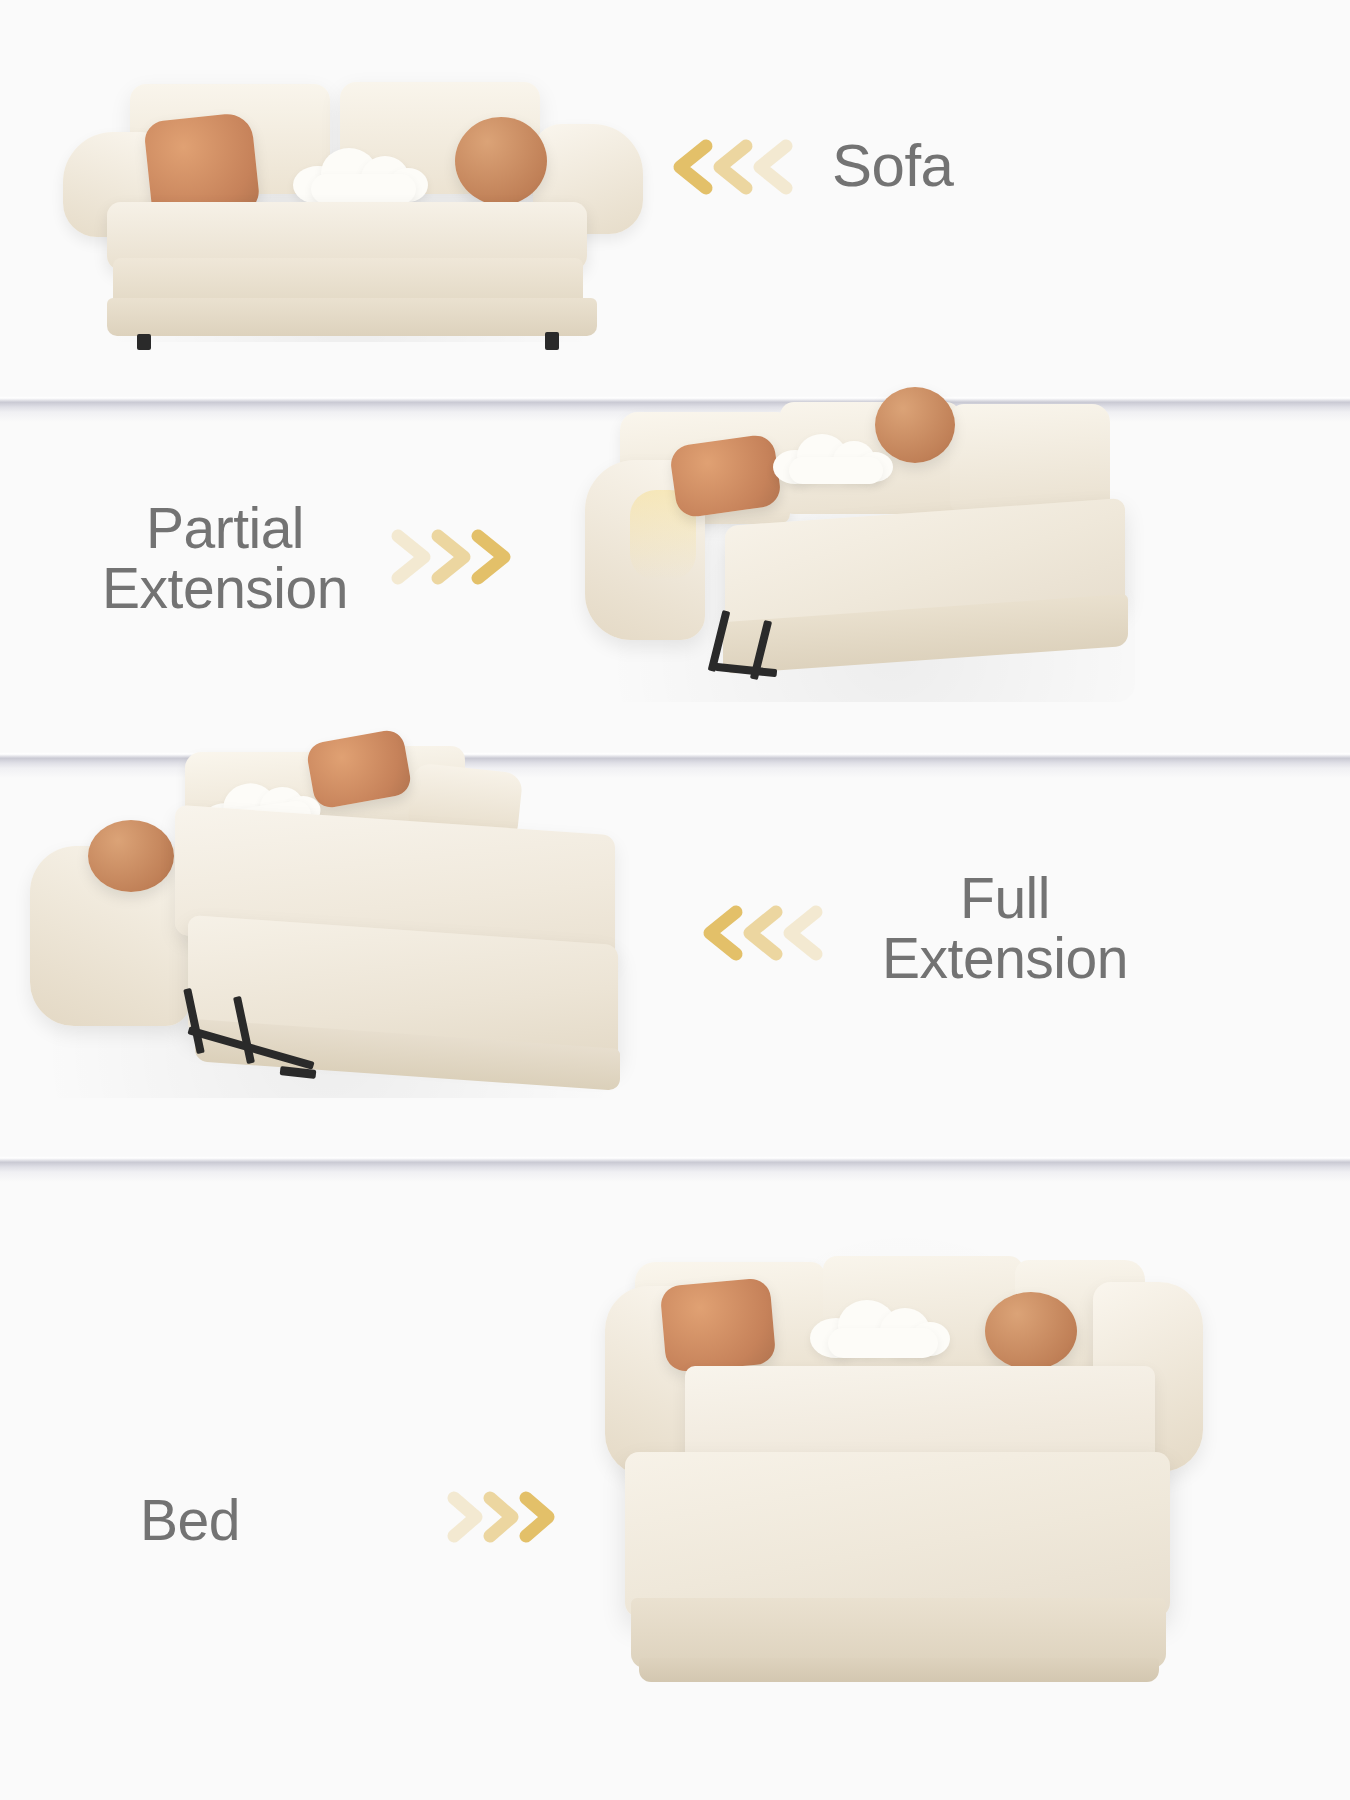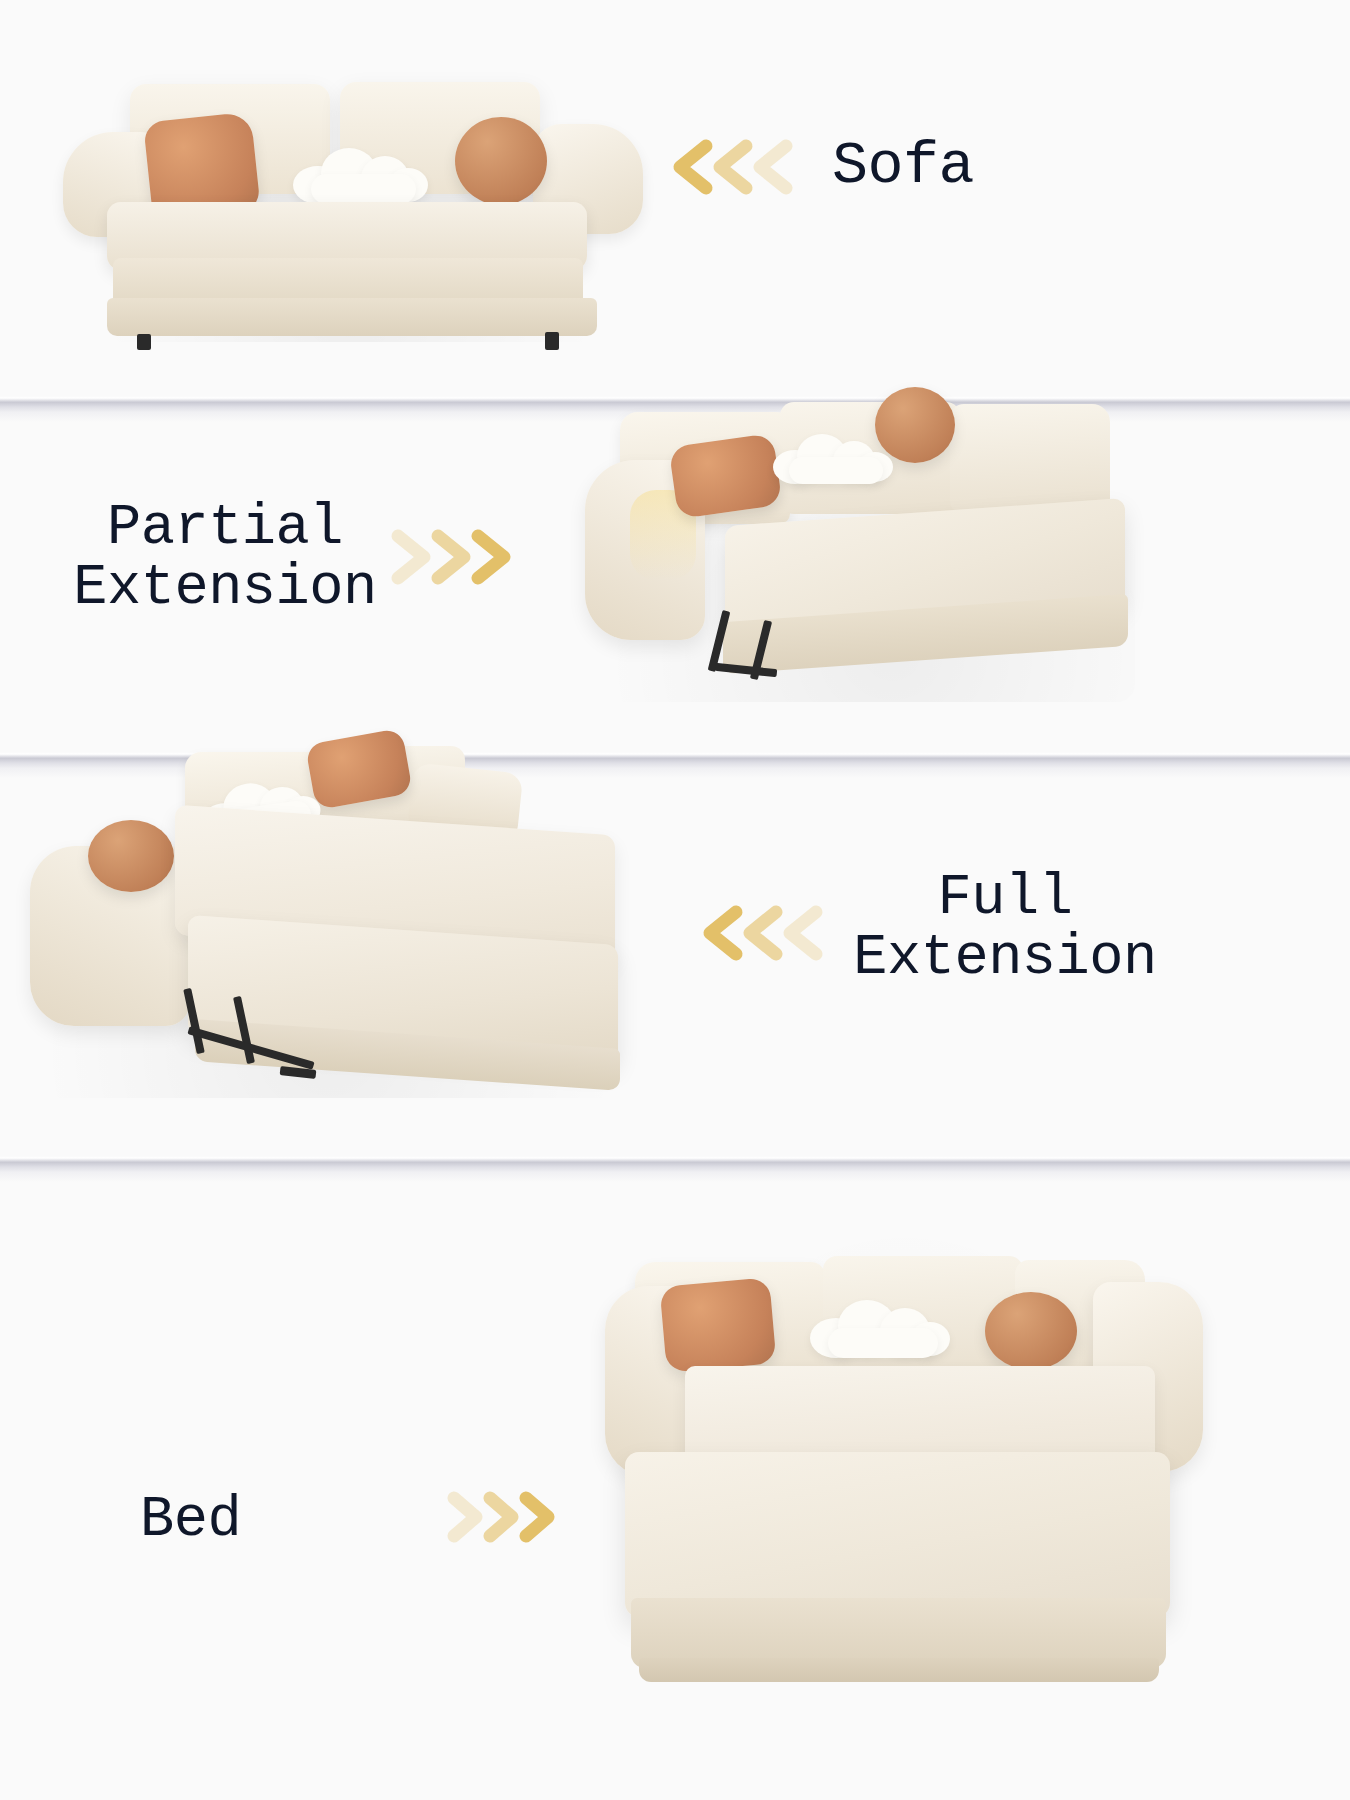--- a/index.html
+++ b/index.html
@@ -23,28 +23,27 @@
        #f0f0f3 62%,
        #fafafa 100%);
   }
 
   
   .panel { position:absolute; }
 
   
   .label {
     position:absolute;
-    color:#0f172a;
+    color:#737373;
     font-size:57px;
     line-height:60px;
     font-weight:400;
     letter-spacing:-0.5px;
     white-space:pre-line;
     text-align:center;
-    font-family:Liberation Mono, monospace;
   }
   .label.l-sofa { font-size:60px; }
 
   
   .chevrons { position:absolute; display:flex; align-items:center; }
   .chevrons svg { display:block; }
   .chev { fill:none; stroke:#e3c069; stroke-width:13; stroke-linecap:round; stroke-linejoin:round; }
   .c1 { opacity:1; }
   .c2 { opacity:0.62; }
   .c3 { opacity:0.28; }

